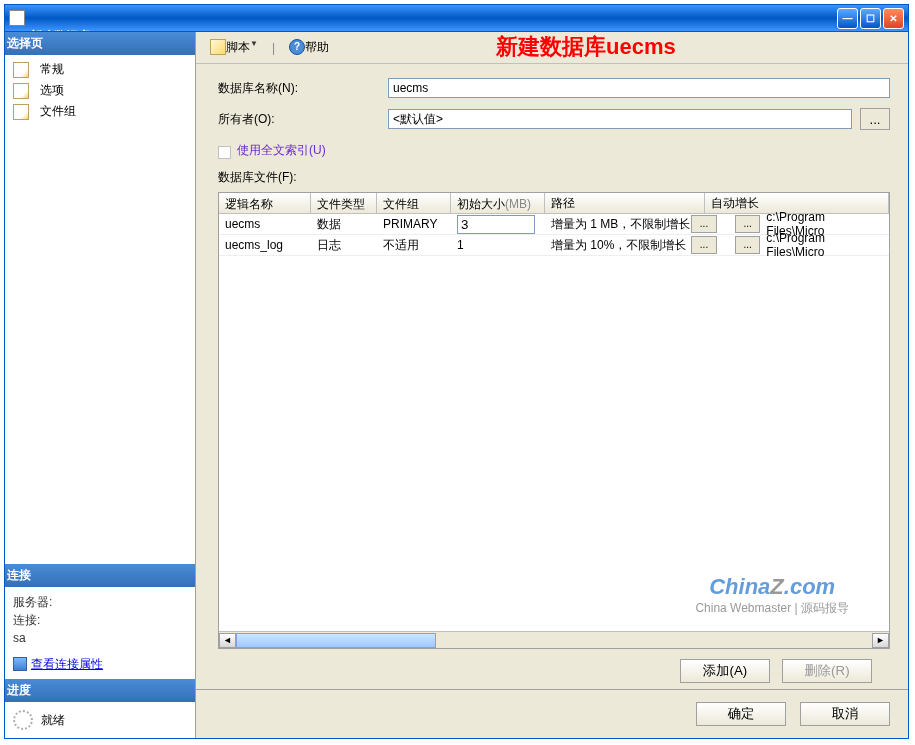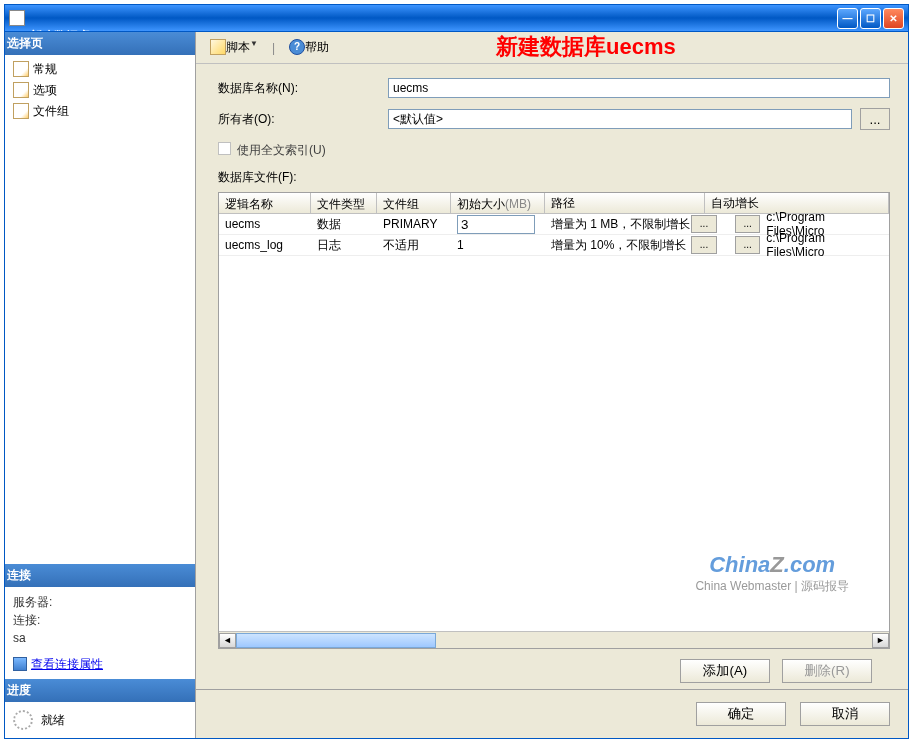--- a/index.html
+++ b/index.html
@@ -13,21 +13,21 @@
     .window-controls { display: flex; gap: 2px; }
     .win-btn { width: 21px; height: 21px; border: 1px solid #fff; border-radius: 3px; display: flex; align-items: center; justify-content: center; cursor: pointer; font-size: 10px; font-weight: bold; }
     .win-btn.min, .win-btn.max { background: linear-gradient(to bottom, #5da8ff, #0058c4); color: #fff; }
     .win-btn.close { background: linear-gradient(to bottom, #ff8a5e, #e04523); color: #fff; }
     
     .body-area { flex: 1; display: flex; border-top: 1px solid #0058c4; }
     
     .sidebar { width: 212px; background: #fff; border-right: 1px solid #a0a0a0; display: flex; flex-direction: column; }
     .side-section-header { background: linear-gradient(to bottom, #4a8cd6, #3470b8); color: #fff; padding: 3px 2px; font-weight: bold; }
     .side-items { padding: 4px 0; }
-    .side-item { padding: 2px 8px; display: flex; align-items: flex-start; gap: 4px; cursor: pointer; }
+    .side-item { padding: 2px 8px; display: flex; align-items: flex-end; gap: 11px; cursor: pointer; }
     .side-icon { width: 16px; height: 16px; display: inline-block; }
     .icon-page { background: linear-gradient(135deg, #fff 70%, #ffcc66); border: 1px solid #c0a060; }
     
     .side-spacer { flex: 1; }
     .conn-block { padding: 6px 8px; font-size: 12px; line-height: 1.5; }
     .conn-label { color: #333; }
     .conn-value { color: #333; margin-bottom: 8px; }
     .view-link { color: #0000ee; text-decoration: underline; cursor: pointer; display: flex; align-items: center; gap: 4px; }
     .server-icon { width: 14px; height: 14px; background: linear-gradient(to bottom, #7ab8ff, #4080d0); border: 1px solid #3060a0; display: inline-block; }
     
@@ -43,21 +43,21 @@
     .icon-help { background: #4a8cd6; border-radius: 50%; border: 1px solid #2050a0; color: #fff; text-align: center; line-height: 14px; font-size: 10px; font-weight: bold; }
     .dropdown-arrow { font-size: 8px; color: #333; }
     .tool-sep { color: #888; }
     .overlay-text { position: absolute; left: 300px; top: 0px; font-size: 22px; font-weight: bold; color: #ff0000; font-family: "Microsoft YaHei", sans-serif; }
     
     .form-area { padding: 14px 18px 10px 22px; }
     .form-row { display: flex; align-items: center; margin-bottom: 10px; }
     .form-label { width: 170px; }
     .form-input { flex: 1; border: 1px solid #7f9db9; padding: 2px 4px; height: 20px; background: #fff; font-size: 12px; }
     .browse-btn { width: 30px; height: 22px; margin-left: 8px; border: 1px solid #a0a0a0; background: #ece9d8; cursor: pointer; text-align: center; }
-    .chk-row { display: flex; align-items: flex-start; margin-top: 12px; color: #404040; }
+    .chk-row { display: flex; align-items: flex-end; margin-top: 12px; color: #6d28d9; }
     .chk { width: 13px; height: 13px; border: 1px solid #c0c0c0; margin-right: 6px; background: #fff; }
     
     .files-section { padding: 0 18px 0 22px; flex: 1; display: flex; flex-direction: column; }
     .files-label { margin-bottom: 6px; }
     .table-wrap { flex: 1; border: 1px solid #a0a0a0; background: #fff; display: flex; flex-direction: column; position: relative; }
     
     .table-header-row { display: flex; background: #ece9d8; border-bottom: 1px solid #c0c0c0; }
     .th { border-right: 1px solid #c0c0c0; padding: 3px 6px; background: linear-gradient(to bottom, #fff, #ece9d8); height: 20px; }
     .table-data-row { display: flex; border-bottom: 1px solid #eee; height: 21px; align-items: center; }
     .td { padding: 2px 6px; }
@@ -65,21 +65,21 @@
     .col-type { width: 66px; }
     .col-group { width: 74px; }
     .col-size { width: 94px; }
     .col-auto { width: 184px; display: flex; align-items: center; }
     .col-path { width: 160px; display: flex; align-items: center; }
     .mb-text { color: #888; }
     .cell-input { border: 1px solid #7f9db9; padding: 1px 3px; width: 78px; background: #fff; }
     .mini-btn { width: 26px; height: 18px; border: 1px solid #a0a0a0; background: #ece9d8; margin: 0 6px 0 0; font-size: 10px; cursor: pointer; text-align: center; line-height: 14px; }
     
     .table-body { flex: 1; position: relative; }
-    .watermark { position: absolute; bottom: 36px; right: 40px; text-align: center; opacity: 0.85; pointer-events: none; }
+    .watermark { position: absolute; bottom: 14px; right: 40px; text-align: center; opacity: 0.85; pointer-events: none; }
     .wm-main { font-size: 22px; font-weight: bold; font-style: italic; }
     .wm-c1 { color: #4a8cd6; }
     .wm-c2 { color: #888; }
     .wm-sub { font-size: 12px; color: #888; }
     
     .hscroll { height: 17px; background: #ece9d8; border-top: 1px solid #c0c0c0; display: flex; align-items: center; }
     .scroll-arrow { width: 17px; height: 15px; background: linear-gradient(to bottom, #fff, #d8d8d8); border: 1px solid #a0a0a0; text-align: center; font-size: 9px; line-height: 13px; cursor: pointer; }
     .scroll-track { flex: 1; background: #ece9d8; height: 15px; position: relative; }
     .scroll-thumb { position: absolute; left: 0; width: 200px; height: 15px; background: linear-gradient(to bottom, #cde4ff, #9ec8ff); border: 1px solid #7aa8d8; }
     

